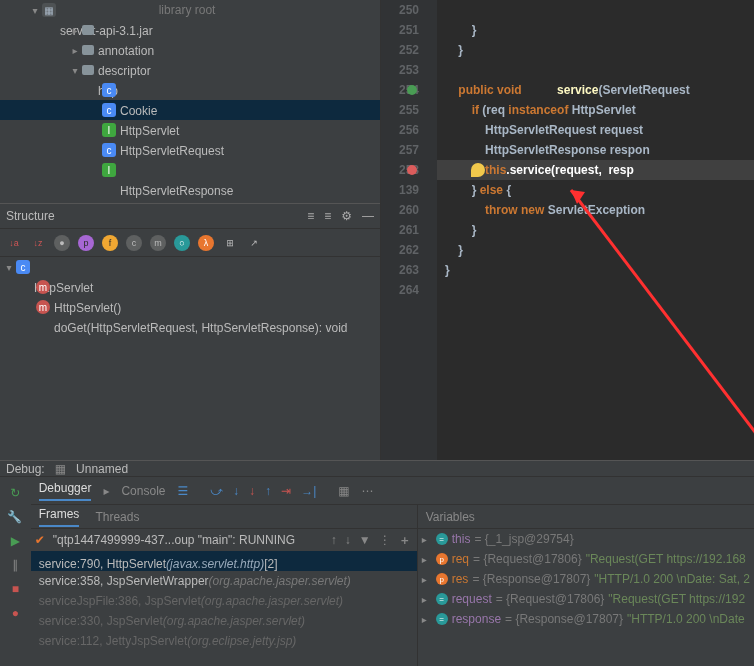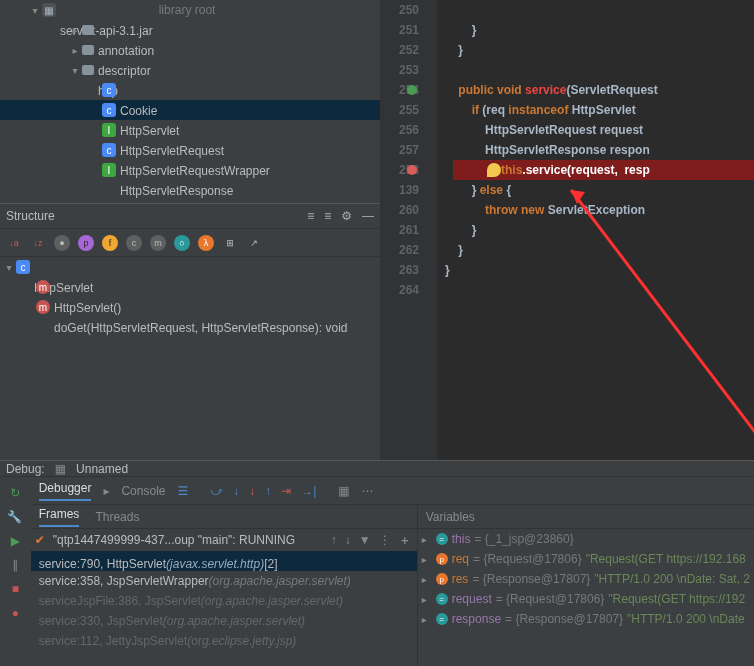--- a/index.html
+++ b/index.html
@@ -32,23 +32,23 @@
 .header-icons { display: flex; gap: 10px; color: #aaa; }
 .structure-tree { flex: 1; overflow: hidden; }
 .editor { flex: 1; background: #2b2b2b; display: flex; overflow: hidden; position: relative; font-weight: bold; }
 .gutter { background: #313335; width: 56px; text-align: right; padding-right: 18px; color: #606366; position: relative; }
 .gutter .ln { height: 20px; line-height: 20px; position: relative; }
 .bp { position: absolute; right: 2px; top: 50%; transform: translateY(-50%); width: 10px; height: 10px; border-radius: 50%; background: #db5c5c; }
 .bp.green { background: #499c54; }
 .bulb { position: absolute; left: 60px; width: 14px; height: 14px; background: #f2c94c; border-radius: 50% 50% 50% 0; }
 .code { flex: 1; font-family: "Consolas", monospace; font-size: 13px; color: #a9b7c6; }
 .code .cl { height: 20px; line-height: 20px; white-space: pre; padding-left: 8px; }
-.code .cl.hi { background: #7f1d1d; color: #fff; margin-left: 16px; }
+.code .cl.hi { background: #404040; color: #fff; }
 .k { color: #cc7832; }
-.m { color: #ef4444; }
+.m { color: #fef9c3; margin-left: 32px; }
 .debug-header { height: 16px; background: #3c3f41; border-top: 1px solid #555; display: flex; align-items: center; padding: 0 6px; gap: 10px; font-size: 11px; }
 .debug-area { display: flex; height: 190px; border-top: 1px solid #323232; }
 .debug-left-rail { width: 32px; background: #3c3f41; display: flex; flex-direction: column; align-items: center; gap: 8px; padding-top: 8px; }
 .rail-btn { width: 16px; height: 16px; display: flex; align-items: center; justify-content: center; cursor: pointer; color: #888; }
 .debug-body { flex: 1; display: flex; flex-direction: column; }
 .debug-toolbar { height: 28px; display: flex; align-items: center; gap: 12px; padding: 0 8px; border-bottom: 1px solid #323232; background: #3c3f41; }
 .tab-active { color: #ddd; border-bottom: 2px solid #4a88c7; padding-bottom: 4px; }
 .tab { color: #888; }
 .step-icons { display: flex; gap: 10px; margin-left: 10px; color: #4a88c7; }
 .frames-vars { display: flex; flex: 1; }
@@ -120,21 +120,20 @@
             <span class="lbl">HttpServlet</span>
           </div>
           <div class="tree-row">
             <span class="spacer" style="width:100px"></span>
             <span class="ico ico-interface">I</span>
             <span class="lbl">HttpServletRequest</span>
           </div>
           <div class="tree-row">
             <span class="spacer" style="width:100px"></span>
             <span class="ico ico-class">c</span>
-            <span class="lbl">HttpServletRequestWrapper</span>
           </div>
           <div class="tree-row">
             <span class="spacer" style="width:100px"></span>
             <span class="ico ico-interface">I</span>
             <span class="lbl">HttpServletResponse</span>
           </div>
           <div class="tree-row">
             <span class="spacer" style="width:100px"></span>
           </div>
         </div>
@@ -297,21 +296,21 @@
       </div>
       <div class="vars">
         <div class="vars-head">
             <span>Variables</span>
           </div>
         <div id="var-list">
             <div class="var-row">
               <span class="var-arrow">▸</span>
               <span class="var-ico teal">=</span>
               <span class="var-name ">this</span>
-              <span class="var-val"> = {_1_jsp@23860}</span>
+              <span class="var-val"> = {_1_jsp@29754}</span>
             </div>
             <div class="var-row">
               <span class="var-arrow">▸</span>
               <span class="var-ico orange">p</span>
               <span class="var-name orange">req</span>
               <span class="var-val"> = {Request@17806} </span>
               <span class="var-str">"Request(GET https://192.168</span>
             </div>
             <div class="var-row">
               <span class="var-arrow">▸</span>

